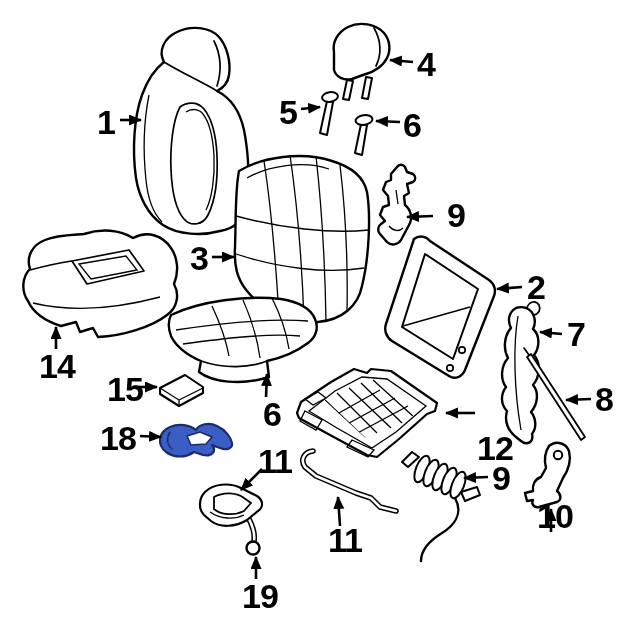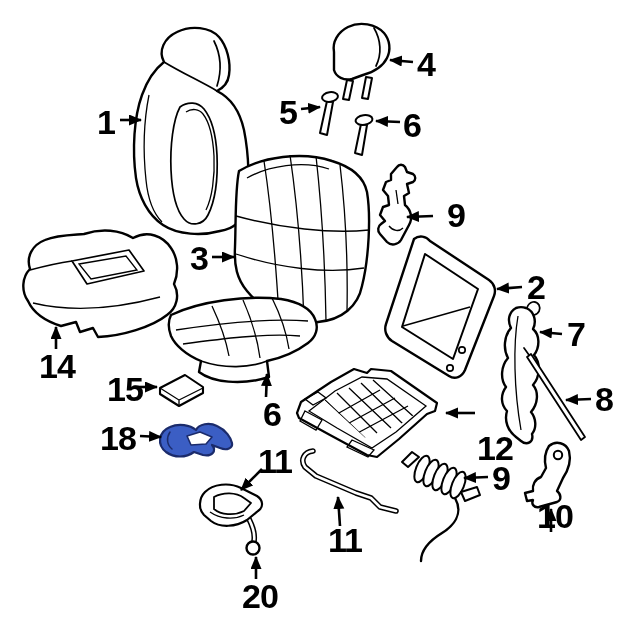--- a/index.html
+++ b/index.html
@@ -242,17 +242,17 @@
       <div class="callout-label" style="left: 604px; top: 399px;">8</div>
       <div class="callout-label" style="left: 501px; top: 478px;">9</div>
       <div class="callout-label" style="left: 555px; top: 516px;">10</div>
       <div class="callout-label" style="left: 57px; top: 366px;">14</div>
       <div class="callout-label" style="left: 495px; top: 433px; margin-top: 15px;">12</div>
       <div class="callout-label" style="left: 272px; top: 414px;">6</div>
       <div class="callout-label" style="left: 345px; top: 540px;">11</div>
       <div class="callout-label" style="left: 125px; top: 389px;">15</div>
       <div class="callout-label" style="left: 275px; top: 461px;">11</div>
       <div class="callout-label" style="left: 456px; top: 215px;">9</div>
-      <div class="callout-label" style="left: 260px; top: 596px;">20</div>
+      <div class="callout-label" style="left: 260px; top: 596px;">19</div>
       <div class="callout-label" style="left: 118px; top: 438px;">18</div>
     </div>
 
 </div>
 
 </body></html>

